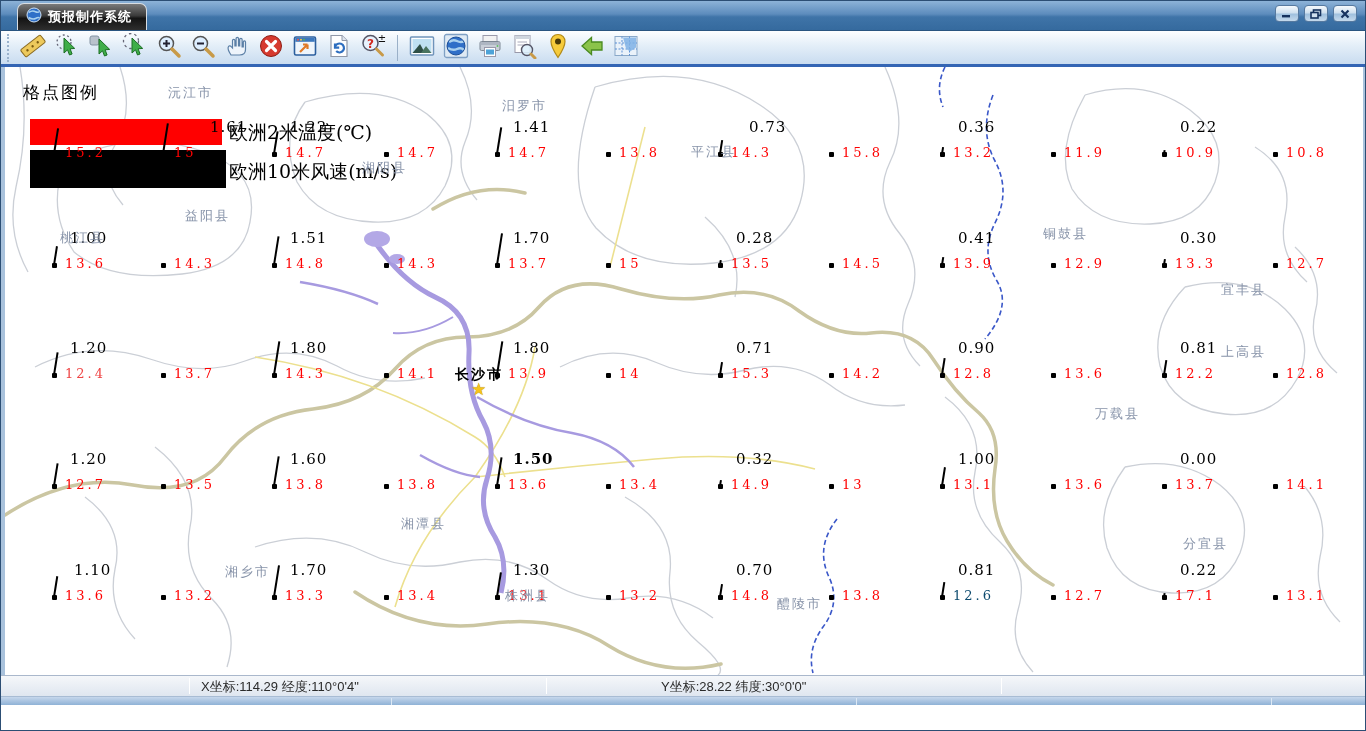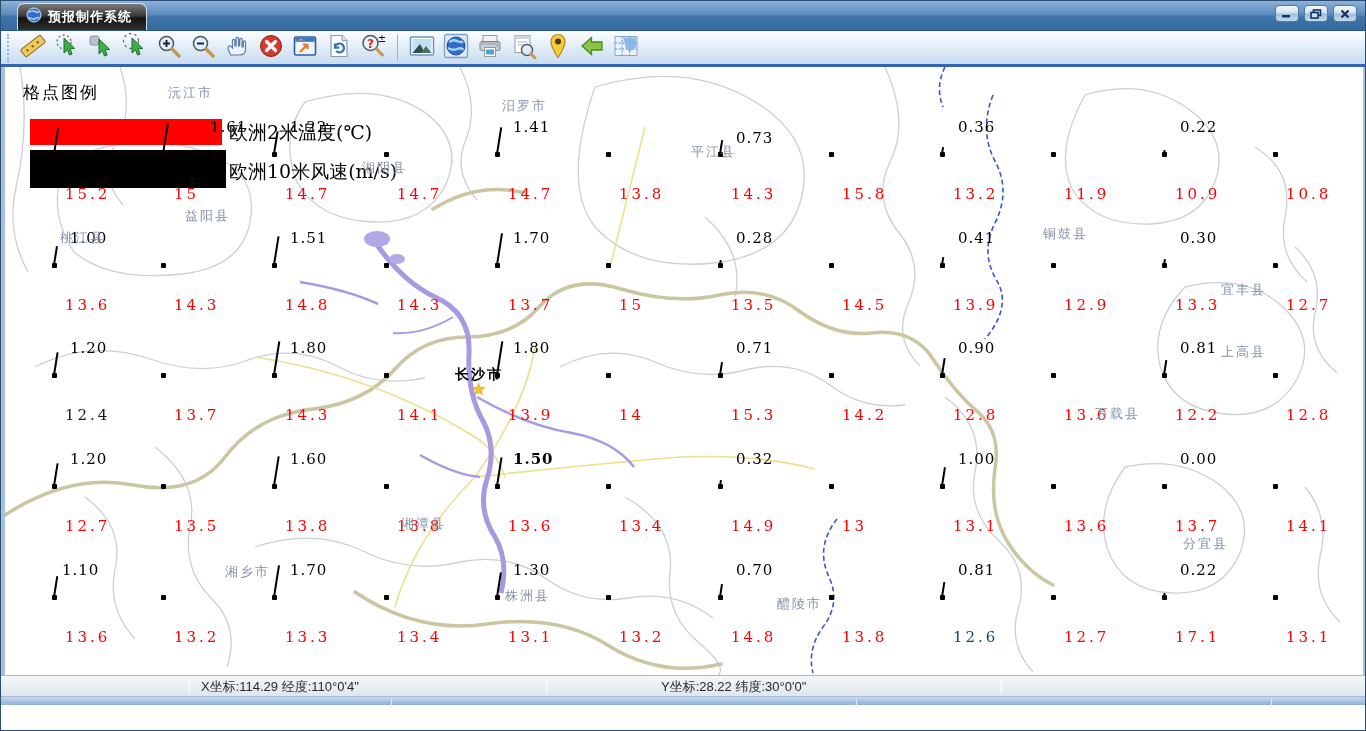--- a/index.html
+++ b/index.html
@@ -54,22 +54,22 @@
   }
   .basemap{position:absolute;left:0;top:0;z-index:0;}
   .legend{position:absolute;left:0;top:0;z-index:0;}
   .legend-title{position:absolute;left:18px;top:14px;font-size:17px;color:#000;z-index:3;
     font-family:"DejaVu Serif",serif;letter-spacing:2px;white-space:nowrap;}
   .legend-swatch{position:absolute;z-index:1;}
   .legend-label{position:absolute;z-index:3;font-size:19px;color:#000;
     font-family:"DejaVu Serif",serif;white-space:nowrap;}
   .map-point{position:absolute;z-index:2;width:0;height:0;}
   .pt-dot{position:absolute;left:-2px;top:-2px;width:5px;height:5px;background:#000;border-radius:1px;}
-  .pt-temp{position:absolute;left:11px;top:-9px;color:#ff0000;font-size:15px;
-    font-family:"DejaVu Serif",serif;letter-spacing:3px;white-space:nowrap;margin-top:40px;}
+  .pt-temp{position:absolute;left:11px;top:-9px;color:#ff0000;font-size:13px;
+    font-family:"DejaVu Serif",serif;letter-spacing:3px;white-space:nowrap;}
   .pt-wind{position:absolute;color:#000;font-size:15px;font-family:"DejaVu Serif",serif;
     letter-spacing:1px;white-space:nowrap;}
   .pt-barb{position:absolute;width:2px;background:#000;transform-origin:bottom center;transform:rotate(9deg);}
   .city-label{position:absolute;z-index:2;font-size:13px;color:#8793a9;
     font-family:"DejaVu Serif",serif;letter-spacing:2px;white-space:nowrap;}
   .city-label.bold{color:#000;font-weight:bold;font-size:14px;z-index:3;}
   .map-star{position:absolute;z-index:3;font-size:17px;color:#f6c31c;text-shadow:0 0 1px #8a6a00;line-height:1;}
   
   .statusbar{
     position:relative;height:21px;background:linear-gradient(#f5f7fa,#dfe6f0);
@@ -341,21 +341,21 @@
           <span class="pt-temp" style="color: rgb(255, 0, 0);">14.7</span>
           <span class="pt-barb" style="left: -1px; top: -27px; height: 27px;"></span>
           <span class="pt-wind" style="left: 16px; top: -36px;">1.41</span>
         </div><div class="map-point" style="left: 603px; top: 87px;">
           <span class="pt-dot"></span>
           <span class="pt-temp" style="color: rgb(255, 0, 0);">13.8</span>
         </div><div class="map-point" style="left: 715px; top: 87px;">
           <span class="pt-dot"></span>
           <span class="pt-temp" style="color: rgb(255, 0, 0);">14.3</span>
           <span class="pt-barb" style="left: -1px; top: -14px; height: 14px;"></span>
-          <span class="pt-wind" style="left: 16px; top: -36px; margin-top: 11px;">0.73</span>
+          <span class="pt-wind" style="left: 29px; top: -36px;">0.73</span>
         </div><div class="map-point" style="left: 826px; top: 87px;">
           <span class="pt-dot"></span>
           <span class="pt-temp" style="color: rgb(255, 0, 0);">15.8</span>
         </div><div class="map-point" style="left: 937px; top: 87px;">
           <span class="pt-dot"></span>
           <span class="pt-temp" style="color: rgb(255, 0, 0);">13.2</span>
           <span class="pt-barb" style="left: -1px; top: -7px; height: 7px;"></span>
           <span class="pt-wind" style="left: 16px; top: -36px;">0.36</span>
         </div><div class="map-point" style="left: 1048px; top: 87px;">
           <span class="pt-dot"></span>
@@ -411,21 +411,21 @@
         </div><div class="map-point" style="left: 1159px; top: 198px;">
           <span class="pt-dot"></span>
           <span class="pt-temp" style="color: rgb(255, 0, 0);">13.3</span>
           <span class="pt-barb" style="left: -1px; top: -6px; height: 6px;"></span>
           <span class="pt-wind" style="left: 16px; top: -36px;">0.30</span>
         </div><div class="map-point" style="left: 1270px; top: 198px;">
           <span class="pt-dot"></span>
           <span class="pt-temp" style="color: rgb(255, 0, 0);">12.7</span>
         </div><div class="map-point" style="left: 49px; top: 308px;">
           <span class="pt-dot"></span>
-          <span class="pt-temp" style="color: #0f172a;">12.4</span>
+          <span class="pt-temp" style="color: #ef4444;">12.4</span>
           <span class="pt-barb" style="left: -1px; top: -23px; height: 23px;"></span>
           <span class="pt-wind" style="left: 16px; top: -36px;">1.20</span>
         </div><div class="map-point" style="left: 158px; top: 308px;">
           <span class="pt-dot"></span>
           <span class="pt-temp" style="color: rgb(255, 0, 0);">13.7</span>
         </div><div class="map-point" style="left: 269px; top: 308px;">
           <span class="pt-dot"></span>
           <span class="pt-temp" style="color: rgb(255, 0, 0);">14.3</span>
           <span class="pt-barb" style="left: -1px; top: -34px; height: 34px;"></span>
           <span class="pt-wind" style="left: 16px; top: -36px;">1.80</span>
@@ -508,21 +508,21 @@
           <span class="pt-dot"></span>
           <span class="pt-temp" style="color: rgb(255, 0, 0);">13.7</span>
           <span class="pt-wind" style="left: 16px; top: -36px;">0.00</span>
         </div><div class="map-point" style="left: 1270px; top: 419px;">
           <span class="pt-dot"></span>
           <span class="pt-temp" style="color: rgb(255, 0, 0);">14.1</span>
         </div><div class="map-point" style="left: 49px; top: 530px;">
           <span class="pt-dot"></span>
           <span class="pt-temp" style="color: rgb(255, 0, 0);">13.6</span>
           <span class="pt-barb" style="left: -1px; top: -21px; height: 21px;"></span>
-          <span class="pt-wind" style="left: 8px; top: -36px;">1.10</span>
+          <span class="pt-wind" style="left: 20px; top: -36px;">1.10</span>
         </div><div class="map-point" style="left: 158px; top: 530px;">
           <span class="pt-dot"></span>
           <span class="pt-temp" style="color: rgb(255, 0, 0);">13.2</span>
         </div><div class="map-point" style="left: 269px; top: 530px;">
           <span class="pt-dot"></span>
           <span class="pt-temp" style="color: rgb(255, 0, 0);">13.3</span>
           <span class="pt-barb" style="left: -1px; top: -32px; height: 32px;"></span>
           <span class="pt-wind" style="left: 16px; top: -36px;">1.70</span>
         </div><div class="map-point" style="left: 381px; top: 530px;">
           <span class="pt-dot"></span>

